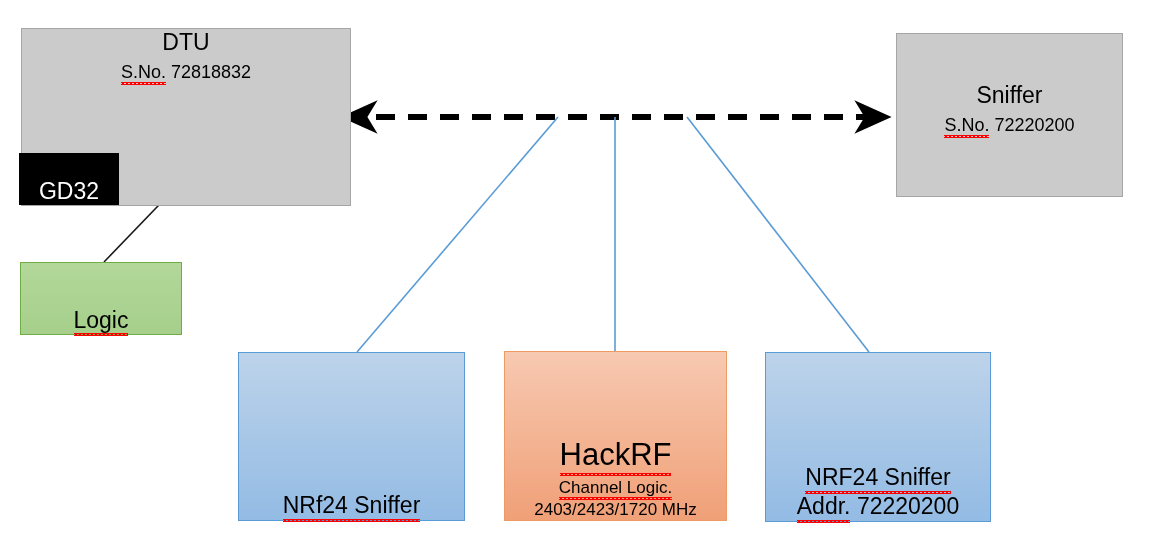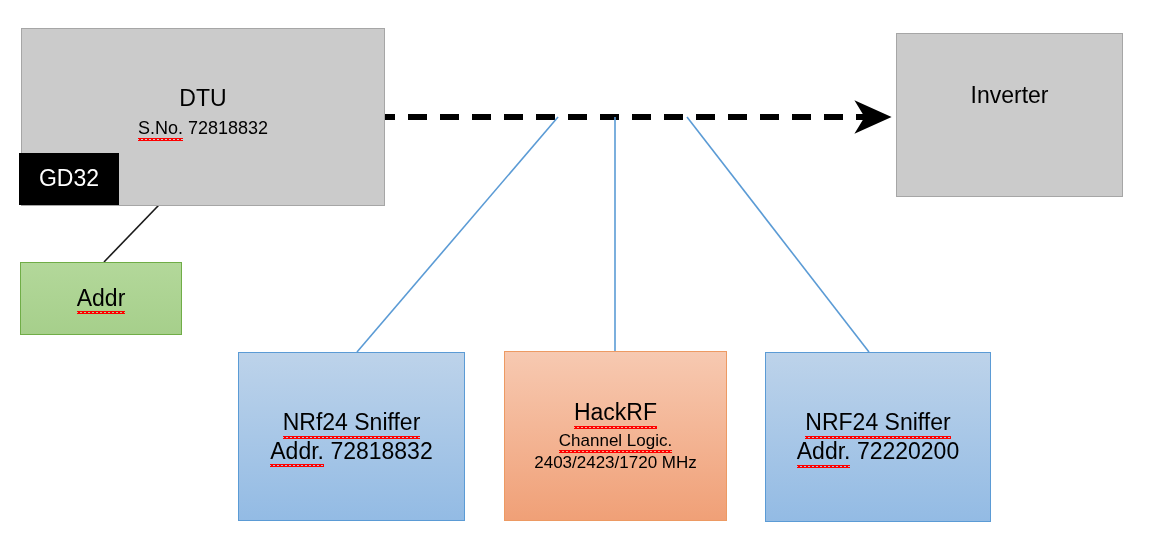--- a/index.html
+++ b/index.html
@@ -19,36 +19,35 @@
     overflow: hidden;
   }
 
   
   .box {
     position: absolute;
     box-sizing: border-box;
     display: flex;
     flex-direction: column;
     align-items: center;
-    justify-content: center;
+    justify-content: flex-end;
     text-align: center;
     color: #000000;
     line-height: 1.18;
   }
 
   
   .gray-box {
     background: #cbcbcb;
     border: 1px solid #a6a6a6;
   }
   #dtu-box {
     left: 21px;  top: 28px;
-    width: 364px; height: 178px;
+    width: 330px; height: 178px;
     justify-content: flex-start;
-    padding-top: 56px;
   }
   #inverter-box {
     left: 896px; top: 33px;
     width: 227px; height: 164px;
     justify-content: flex-start;
     padding-top: 48px;
   }
   .gray-line1 { font-size: 23px; }
   .gray-line2 { font-size: 18px; margin-top: 6px; }
 
@@ -81,21 +80,21 @@
   #sniffer-left  { left: 238px; top: 352px; width: 227px; height: 169px; }
   #sniffer-right { left: 765px; top: 352px; width: 226px; height: 170px; }
 
   
   #hackrf-box {
     left: 504px; top: 351px;
     width: 223px; height: 170px;
     background: linear-gradient(180deg, #f7c9b1 0%, #f0a077 100%);
     border: 1px solid #ed9a63;
   }
-  .hackrf-title { font-size: 23px; }
+  .hackrf-title { font-size: 31px; }
   .hackrf-sub   { font-size: 17px; margin-top: 4px; }
   .hackrf-freq  { font-size: 17px; margin-top: 2px; }
 
   
   .squiggle {
     position: relative;
     display: inline-block;
   }
   .squiggle::after {
     content: "";
@@ -158,35 +157,35 @@
       <span class="squiggle">S.No.</span>
       <span>72818832</span>
     </div>
   </div>
 
   <div class="box chip-box" id="gd32-box">
     <span>GD32</span>
   </div>
 
   <div class="box" id="logic-box">
-    <span class="squiggle">Addr</span>
+    <span class="squiggle">Logic</span>
   </div>
 
   <div class="box gray-box" id="inverter-box">
-    <div class="gray-line1">Inverter</div>
+    <div class="gray-line1">Sniffer</div>
+    <div class="gray-line2">
+      <span class="squiggle">S.No.</span>
+      <span>72220200</span>
+    </div>
   </div>
 
   <div class="box blue-box" id="sniffer-left">
     <div>
       <span class="squiggle">NRf24 Sniffer</span>
     </div>
-    <div>
-      <span class="squiggle">Addr.</span>
-      <span>72818832</span>
-    </div>
   </div>
 
   <div class="box" id="hackrf-box">
     <div class="hackrf-title">
       <span class="squiggle">HackRF</span>
     </div>
     <div class="hackrf-sub">
       <span class="squiggle">Channel Logic.</span>
     </div>
     <div class="hackrf-freq">2403/2423/1720 MHz</div>

